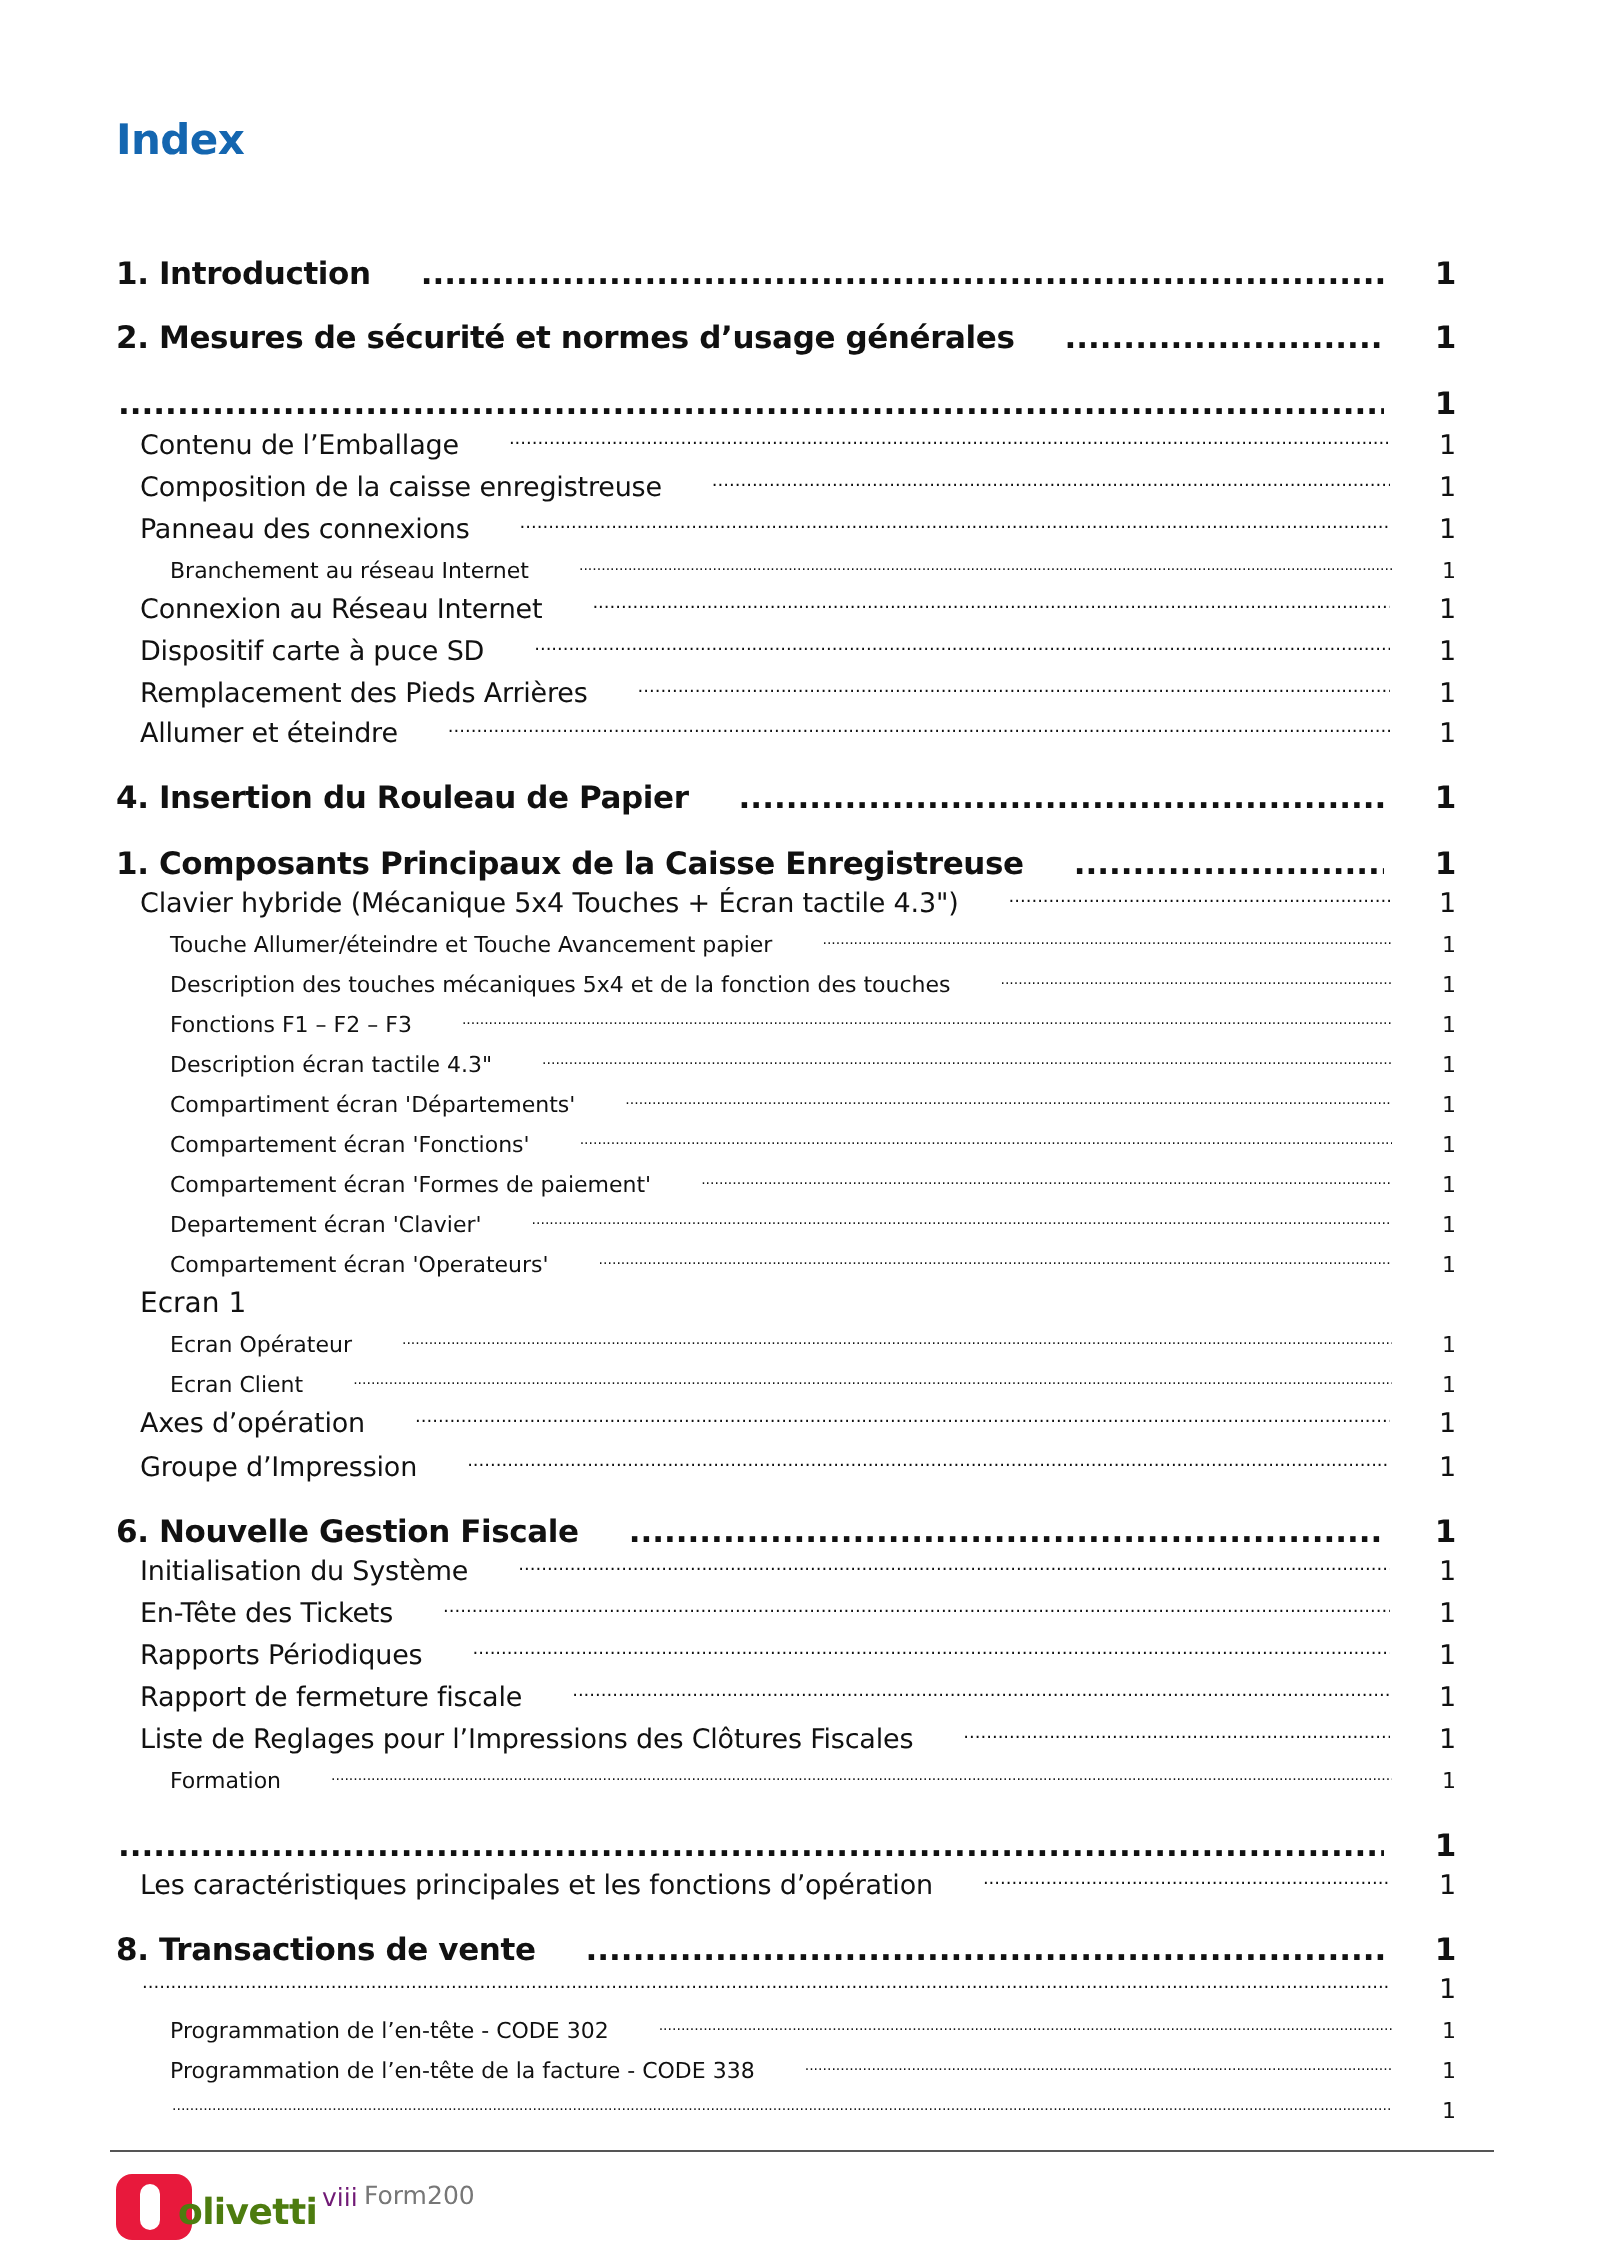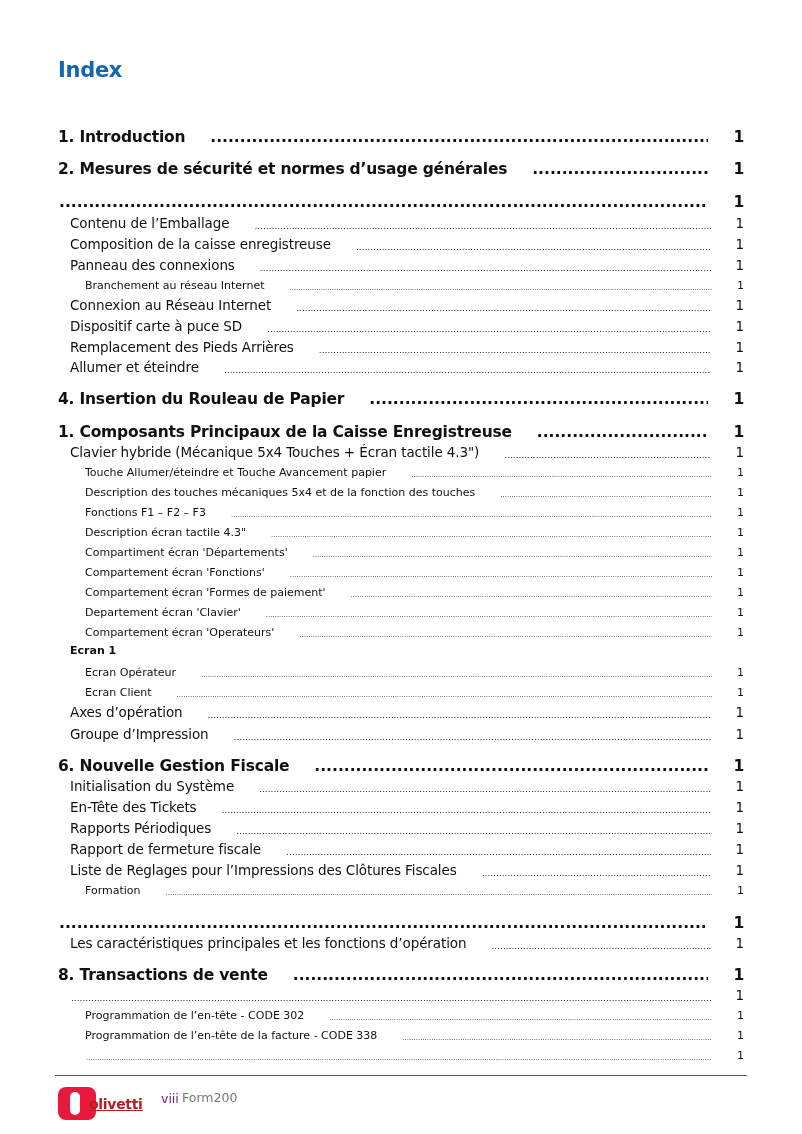--- a/index.html
+++ b/index.html
@@ -1,35 +1,35 @@
 <!DOCTYPE html>
 <html><head>
   <meta charset="utf-8">
   <style>
     html, body { margin: 0; padding: 0; background: #ffffff; }
     body { width: 802px; height: 1134px; position: relative; overflow: hidden; font-family: "DejaVu Sans", sans-serif; color: #111; }
     .title { position: absolute; left: 58px; top: 58px; font-size: 21px; font-weight: bold; color: #1466b0; letter-spacing: -0.3px; }
     .toc { position: absolute; left: 58px; top: 0; width: 686px; }
-    .row { position: absolute; left: 0; right: 0; display: flex; align-items: flex-end; white-space: nowrap; gap: 24px; }
+    .row { position: absolute; left: 0; right: 16px; display: flex; align-items: flex-start; white-space: nowrap; gap: 24px; }
     .row .lbl { flex: 0 0 auto; }
     .row .dots { flex: 1 1 auto; overflow: hidden; margin: 0 1px; }
     .row .dots::before { content: "........................................................................................................................................................................................................................................................................................................................................................................"; letter-spacing: 0; }
     .row .pg { flex: 0 0 auto; }
     .l1 { font-size: 15.5px; font-weight: bold; letter-spacing: -0.2px; }
     .l1 .dots::before { font-weight: bold; }
     .l2 { font-size: 13.5px; padding-left: 12px; letter-spacing: -0.1px; }
     .l2 .dots { font-size: 9px; }
     .l3 { font-size: 11px; padding-left: 27px; }
     .l3 .dots { font-size: 7px; }
-    .l2n { font-size: 11px; padding-left: 12px; font-weight: bold; }
+    .l2n { font-size: 14px; padding-left: 12px; }
     .footer-line { position: absolute; left: 55px; top: 1075px; width: 692px; height: 1px; background: #555; }
     .logo { position: absolute; left: 58px; top: 1087px; width: 98px; height: 30px; }
     .logo .mark { position: absolute; left: 0; top: 0; width: 38px; height: 33px; background: #e8193c; border-radius: 8px; }
     .logo .mark .o { position: absolute; left: 12px; top: 5px; width: 10px; height: 23px; background: #fff; border-radius: 5px; }
-    .logo .word { position: absolute; left: 31px; top: 9px; font-size: 14px; font-weight: bold; color: #b91c1c; letter-spacing: -0.3px; text-decoration: underline; }
+    .logo .word { position: absolute; left: 31px; top: 9px; font-size: 18px; font-weight: bold; color: #4d7c0f; letter-spacing: -0.3px; }
     .pgnum { position: absolute; left: 161px; top: 1091px; font-size: 12.5px; color: #701a75; }
     .docname { position: absolute; left: 182px; top: 1090px; font-size: 12.5px; color: #777; }
   </style>
 </head>
 <body>
 
 <div class="title">Index</div>
 
 <div class="toc">
   <div class="row l1" style="top:128px">

